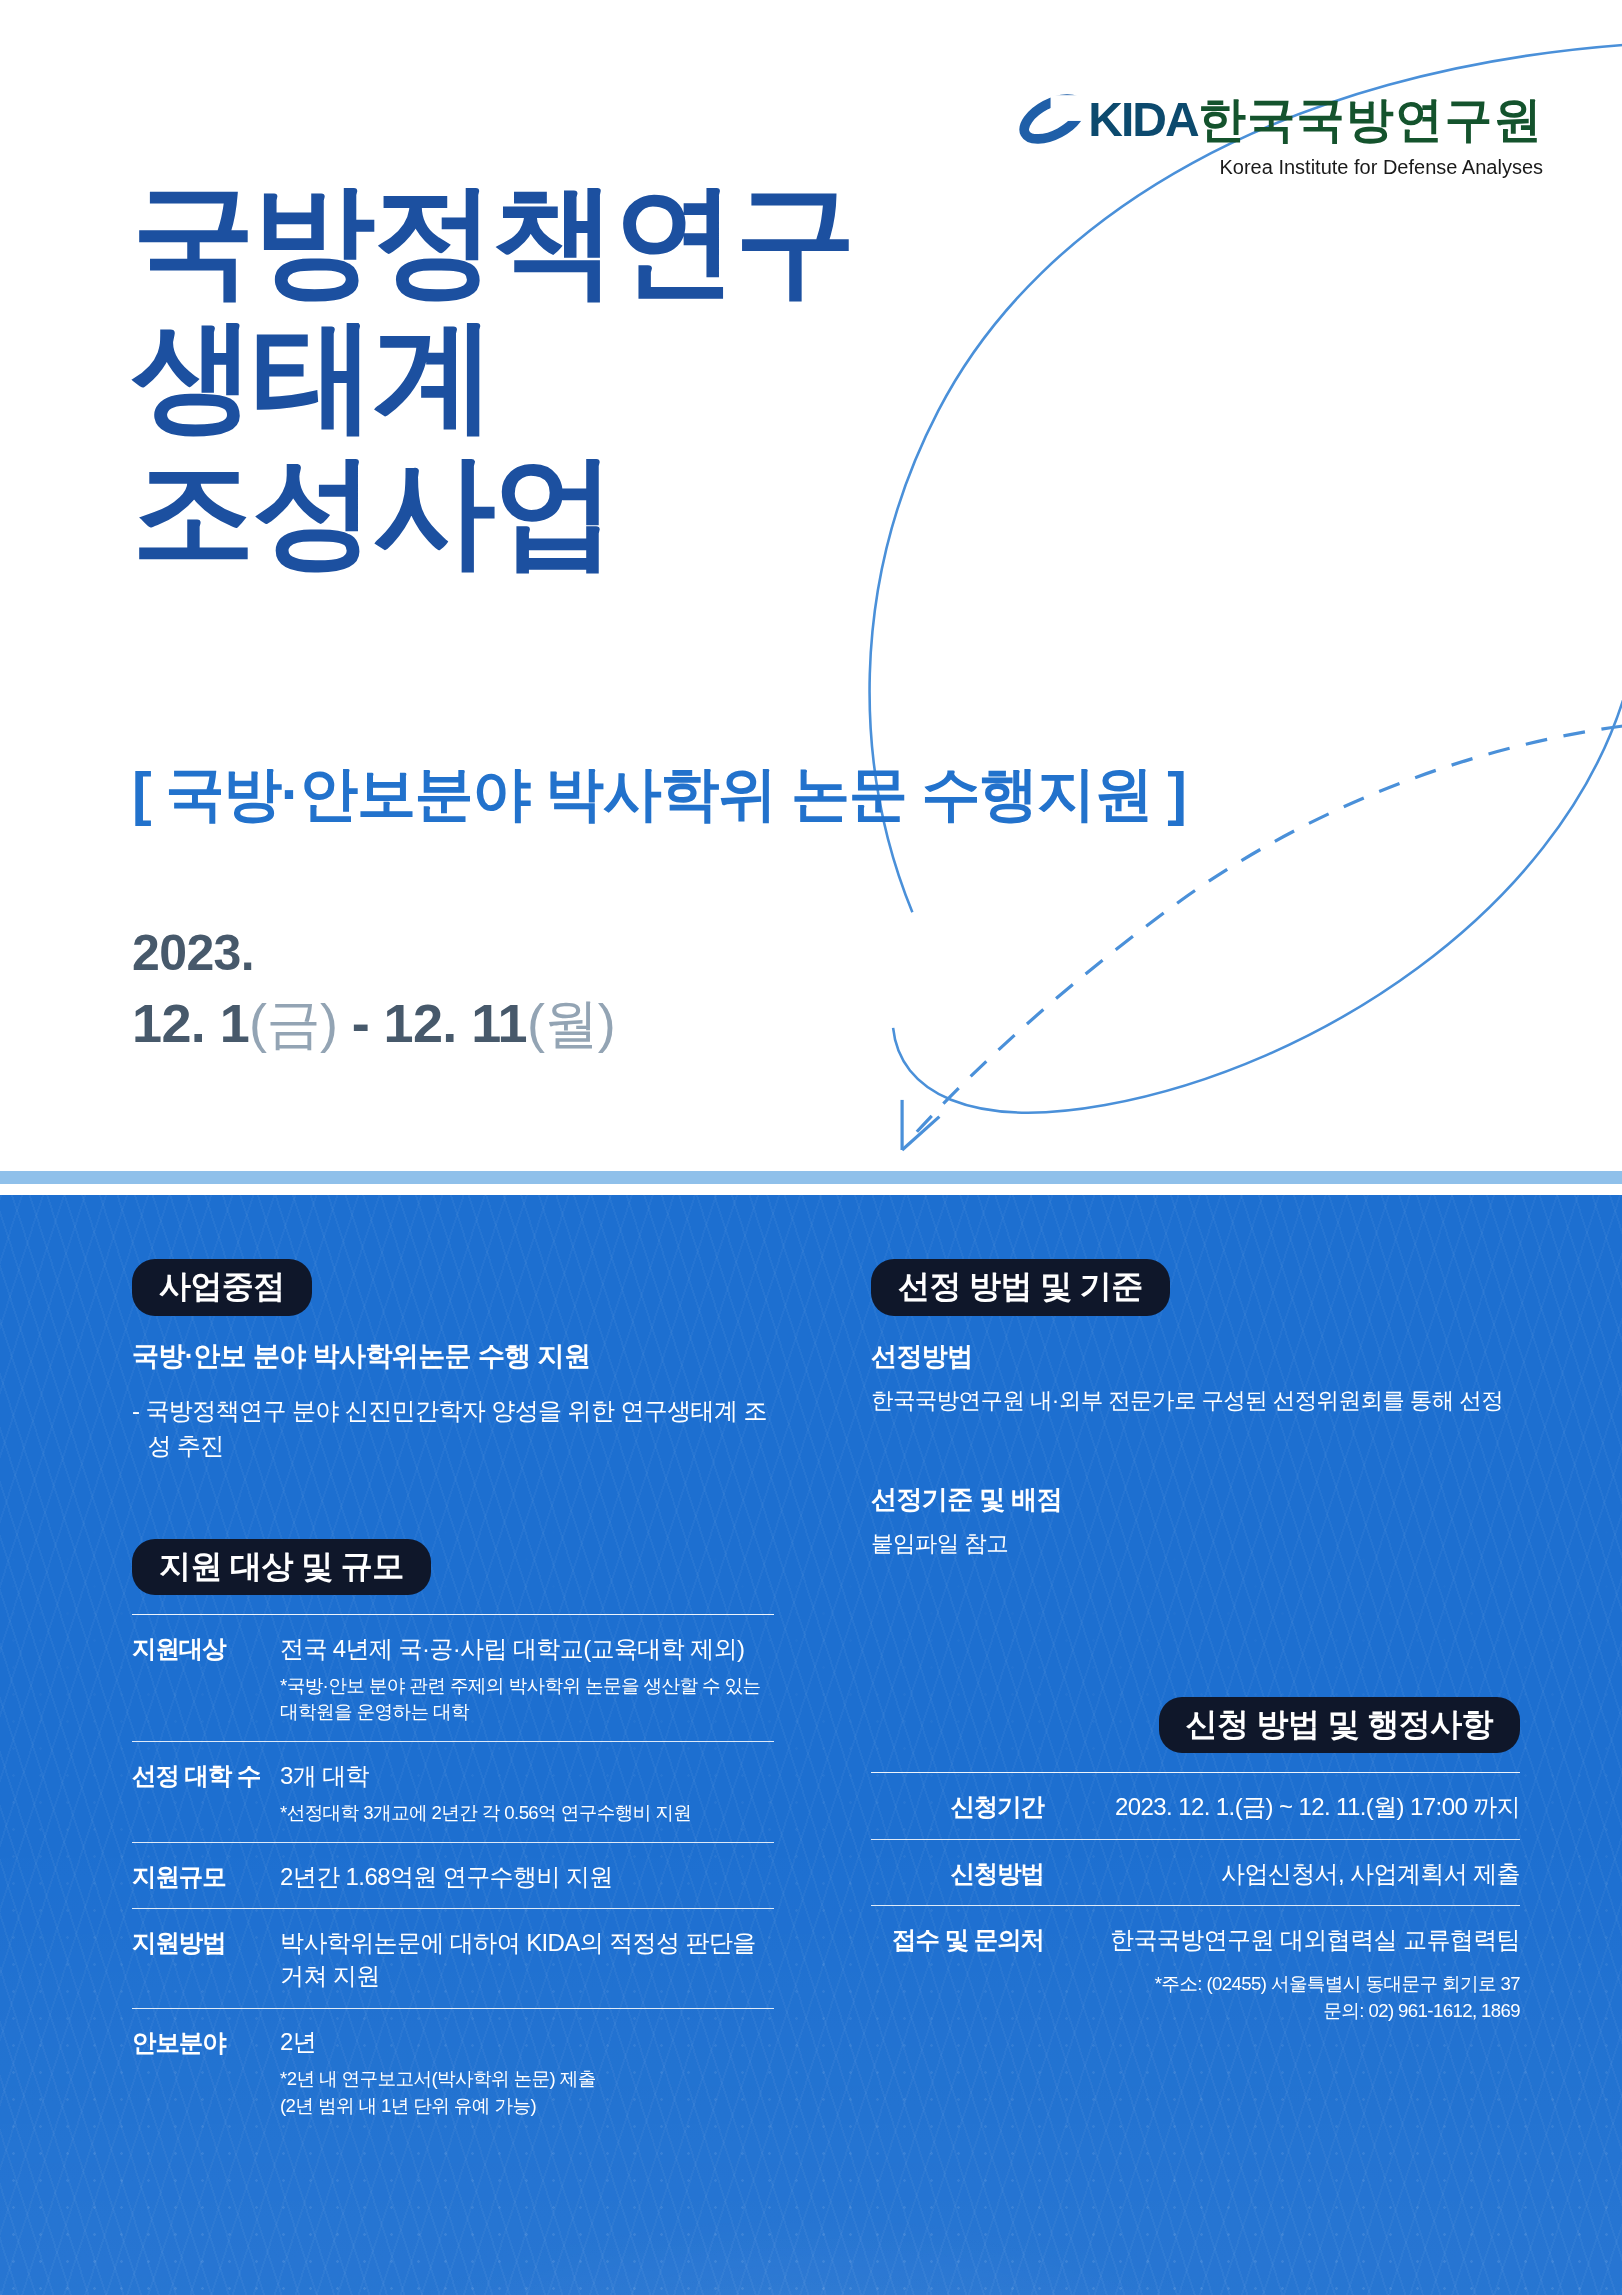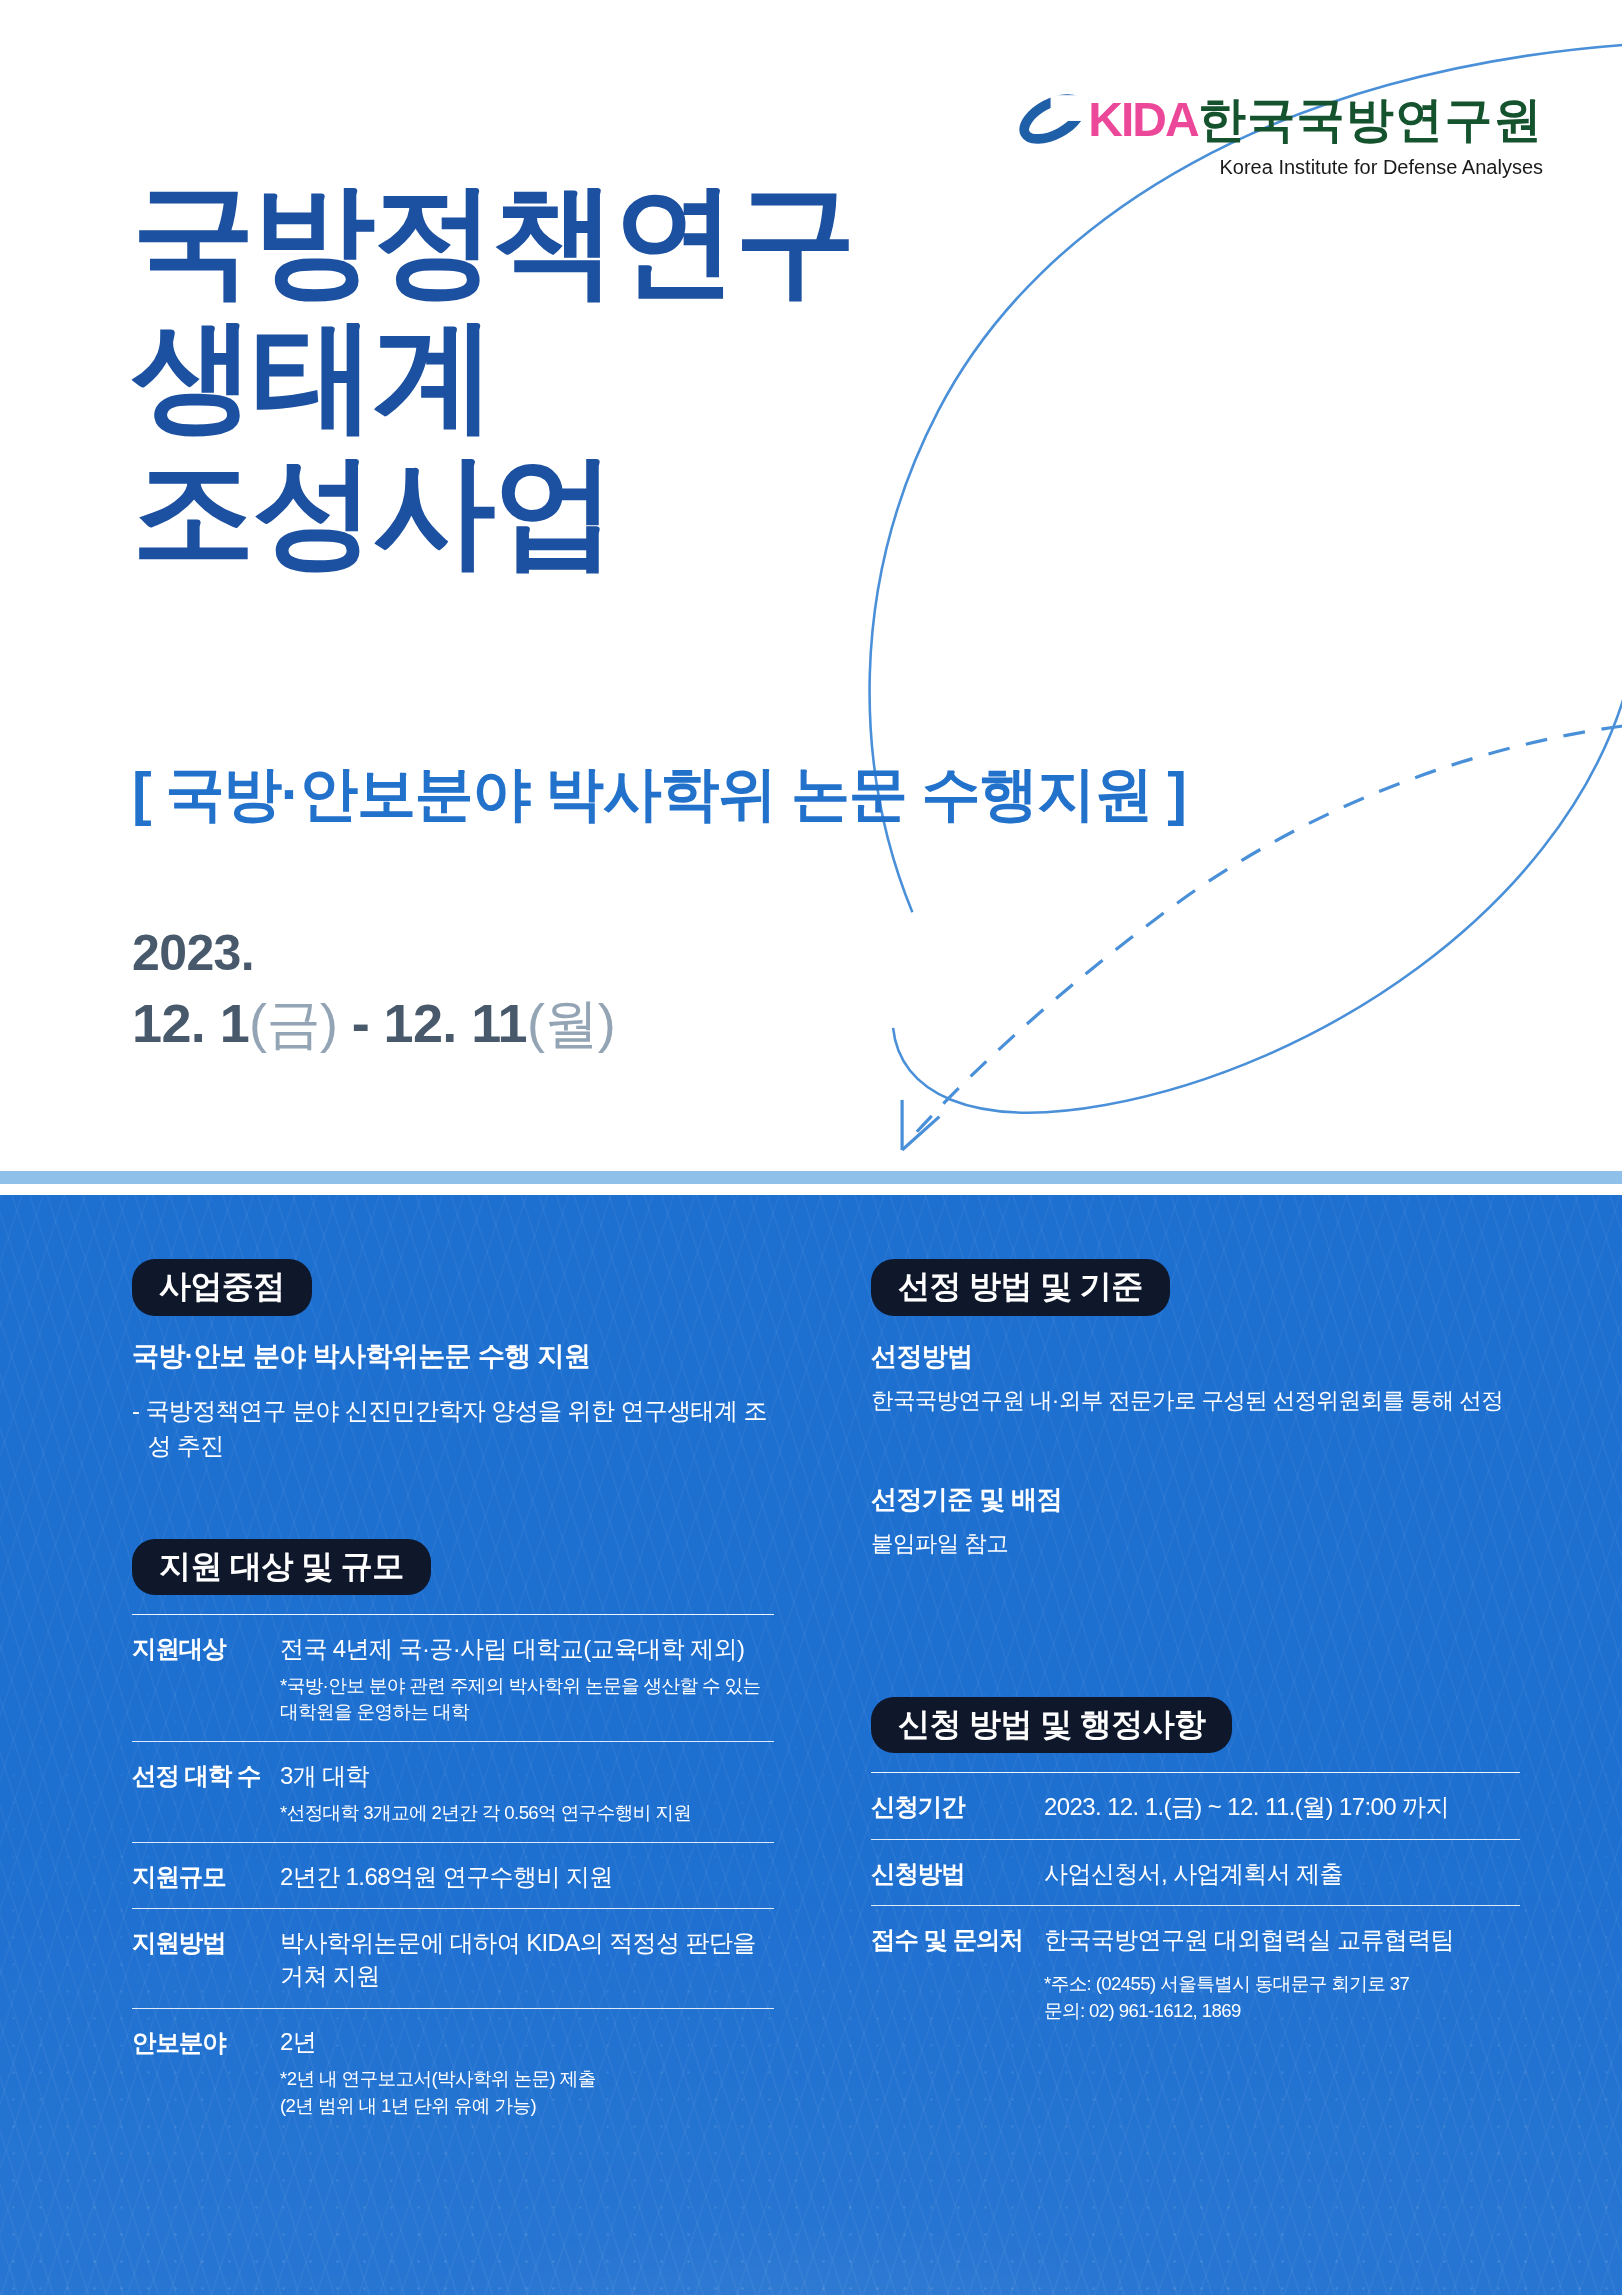--- a/index.html
+++ b/index.html
@@ -17,21 +17,21 @@
     position:absolute; left:0; top:0; width:1623px; height:1171px;
     background:#ffffff; overflow:hidden;
   }
   #decor-svg { position:absolute; left:0; top:0; width:1623px; height:1195px; }
 
   
   #logo { position:absolute; right:80px; top:90px; text-align:right; }
   .logo-row { display:flex; align-items:center; justify-content:flex-end; }
   #logo-swoosh { display:inline-block; vertical-align:middle; }
   #logo-kida {
-    font-size:48px; font-weight:bold; letter-spacing:-1.9px; color:#ec4899;
+    font-size:48px; font-weight:bold; letter-spacing:-1.9px; color:#0c4a6e;
     line-height:0.95; font-family:"Liberation Sans",sans-serif;
   }
   #logo-kr {
     font-size:48px; font-weight:bold; color:#14532d; letter-spacing:1.3px;
     line-height:0.95;
   }
   #logo-en {
     font-size:20px; color:#1a1a1a; letter-spacing:0px; margin-top:6.4px;
     font-family:"Liberation Sans",sans-serif;
   }
@@ -252,21 +252,21 @@
       <div>
         <span class="pill">선정 방법 및 기준</span>
 
         <div class="sub-head">선정방법</div>
         <div class="sub-body">한국국방연구원 내·외부 전문가로 구성된 선정위원회를 통해 선정</div>
 
         <div class="sub-head" style="margin-top:64px;">선정기준 및 배점</div>
         <div class="sub-body">붙임파일 참고</div>
       </div>
 
-      <div style="margin-top:136px;">
+      <div style="margin-top:136px;text-align:right;">
         <span class="pill">신청 방법 및 행정사항</span>
 
         <div class="rows">
 
           <div class="row first">
             <div class="row-label">신청기간</div>
             <div class="row-value">
               <div class="rv-main nowrap">2023. 12. 1.(금) ~ 12. 11.(월) 17:00 까지</div>
             </div>
           </div>

